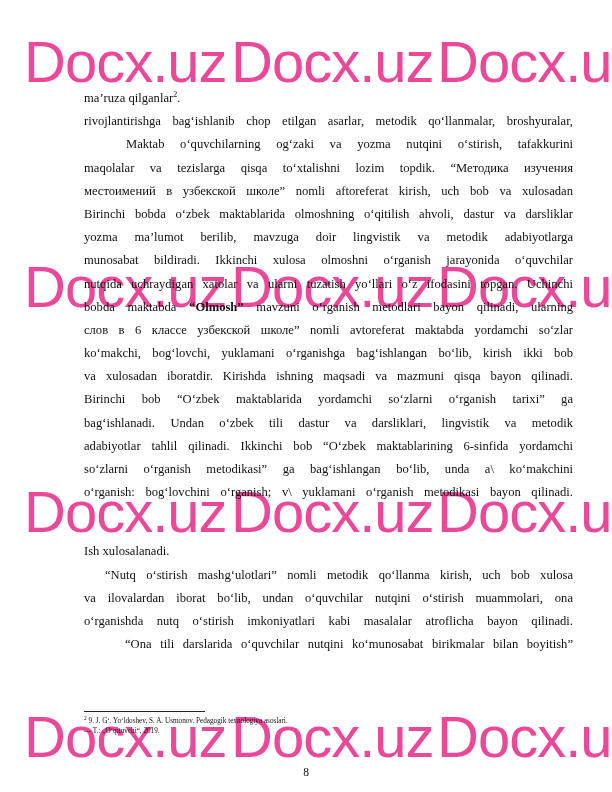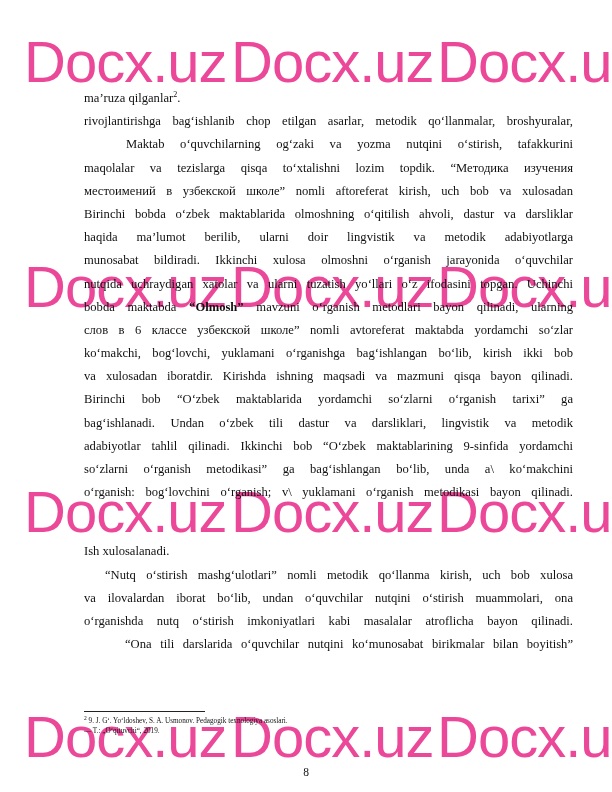--- a/index.html
+++ b/index.html
@@ -40,30 +40,30 @@
   <div class="wm" style="left:437px;top:708px;">Docx.uz</div>
 </div>
 
 <div class="page">
   <div class="line last"><span>ma’ruza qilganlar</span><span class="sup">2</span><span>.</span></div>
   <div class="line">rivojlantirishga bag‘ishlanib chop etilgan asarlar, metodik qo‘llanmalar, broshyuralar,</div>
   <div class="line ind3">Maktab o‘quvchilarning og‘zaki va yozma nutqini o‘stirish, tafakkurini</div>
   <div class="line">maqolalar va tezislarga qisqa to‘xtalishni lozim topdik. “Методика изучения</div>
   <div class="line">местоимений в узбекской школе” nomli aftoreferat kirish, uch bob va xulosadan</div>
   <div class="line">Birinchi bobda o‘zbek maktablarida olmoshning o‘qitilish ahvoli, dastur va darsliklar</div>
-  <div class="line">haqida ma’lumot berilib, ularni doir lingvistik va metodik adabiyotlarga</div>
+  <div class="line">yozma ma’lumot berilib, mavzuga doir lingvistik va metodik adabiyotlarga</div>
   <div class="line">munosabat bildiradi. Ikkinchi xulosa olmoshni o‘rganish jarayonida o‘quvchilar</div>
   <div class="line">nutqida uchraydigan xatolar va ularni tuzatish yo‘llari o‘z ifodasini topgan. Uchinchi</div>
   <div class="line"><span>bobda maktabda</span> <span class="b">“Olmosh”</span><span> mavzuni o‘rganish metodlari bayon qilinadi, ularning</span></div>
   <div class="line">слов в 6 классе узбекской школе” nomli avtoreferat maktabda yordamchi so‘zlar</div>
   <div class="line">ko‘makchi, bog‘lovchi, yuklamani o‘rganishga bag‘ishlangan bo‘lib, kirish ikki bob</div>
   <div class="line">va xulosadan iboratdir. Kirishda ishning maqsadi va mazmuni qisqa bayon qilinadi.</div>
   <div class="line">Birinchi bob “O‘zbek maktablarida yordamchi so‘zlarni o‘rganish tarixi” ga</div>
   <div class="line">bag‘ishlanadi. Undan o‘zbek tili dastur va darsliklari, lingvistik va metodik</div>
-  <div class="line">adabiyotlar tahlil qilinadi. Ikkinchi bob “O‘zbek maktablarining 9-sinfida yordamchi</div>
+  <div class="line">adabiyotlar tahlil qilinadi. Ikkinchi bob “O‘zbek maktablarining 6-sinfida yordamchi</div>
   <div class="line">so‘zlarni o‘rganish metodikasi” ga bag‘ishlangan bo‘lib, unda a\ ko‘makchini</div>
   <div class="line">o‘rganish: bog‘lovchini o‘rganish; v\ yuklamani o‘rganish metodikasi bayon qilinadi.</div>
   <div class="line last">Ish xulosalanadi.</div>
   <div class="line ind2">“Nutq o‘stirish mashg‘ulotlari” nomli metodik qo‘llanma kirish, uch bob xulosa</div>
   <div class="line">va ilovalardan iborat bo‘lib, undan o‘quvchilar nutqini o‘stirish muammolari, ona</div>
   <div class="line">o‘rganishda nutq o‘stirish imkoniyatlari kabi masalalar atroflicha bayon qilinadi.</div>
   <div class="line ind1">“Ona tili darslarida o‘quvchilar nutqini ko‘munosabat birikmalar bilan boyitish”</div>
 </div>
 
 <div class="fn-rule"></div>

